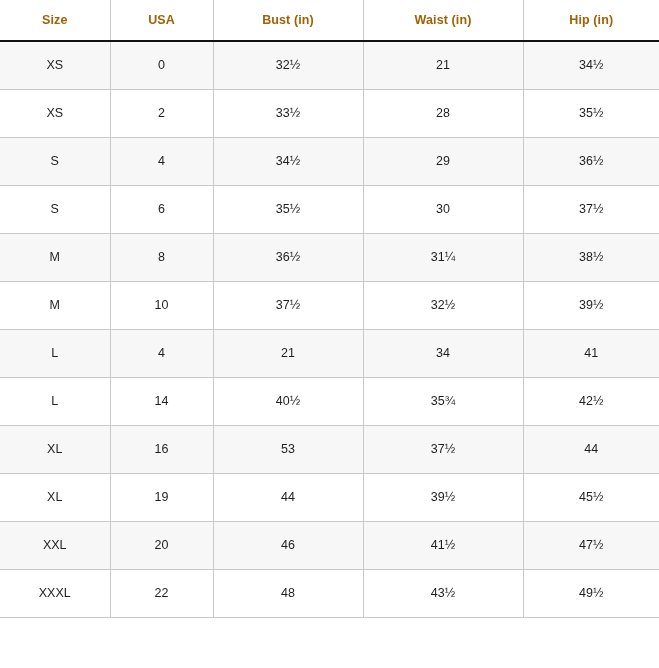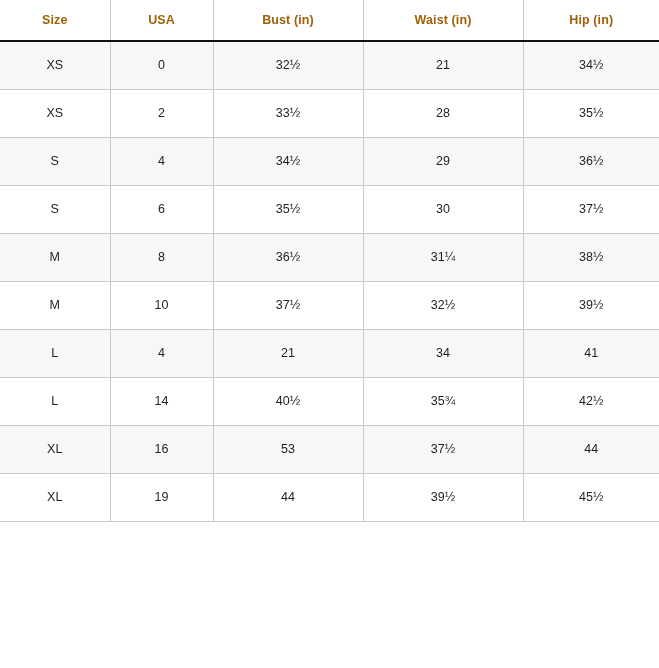--- a/index.html
+++ b/index.html
@@ -145,14 +145,28 @@
         <td>37½</td>
         <td>44</td>
       </tr>
       <tr class="odd">
         <td>XL</td>
         <td>19</td>
         <td>44</td>
         <td>39½</td>
         <td>45½</td>
       </tr>
+      <tr class="even">
+        <td>XXL</td>
+        <td>20</td>
+        <td>46</td>
+        <td>41½</td>
+        <td>47½</td>
+      </tr>
+      <tr class="odd">
+        <td>XXXL</td>
+        <td>22</td>
+        <td>48</td>
+        <td>43½</td>
+        <td>49½</td>
+      </tr>
     </tbody>
 </table>
 
 </body></html>

